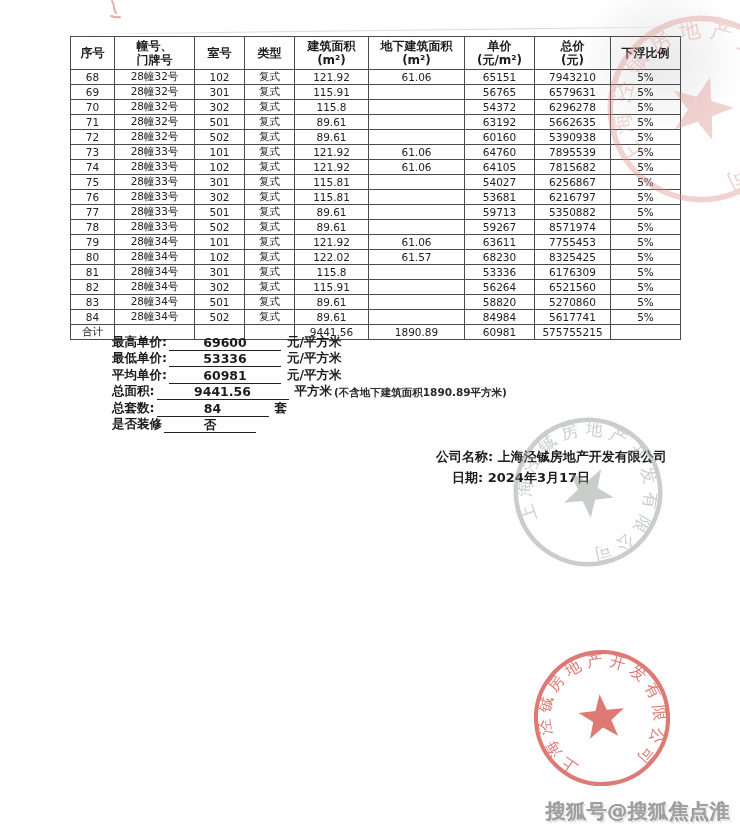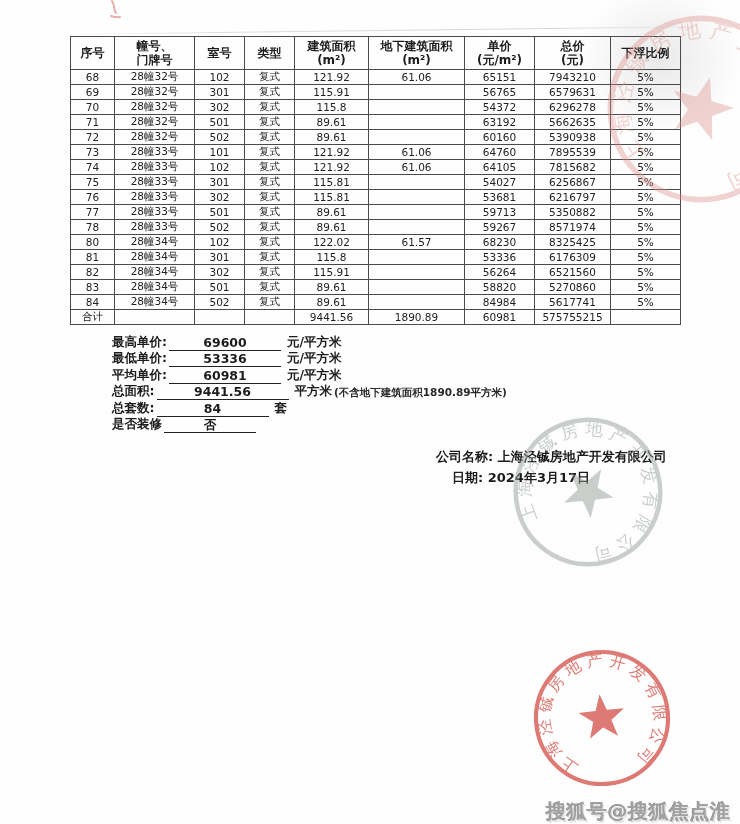--- a/index.html
+++ b/index.html
@@ -229,20 +229,31 @@
           <td>28幢33号</td>
           <td>502</td>
           <td>复式</td>
           <td>89.61</td>
           <td></td>
           <td>59267</td>
           <td>8571974</td>
           <td>5%</td>
         </tr>
         <tr>
+          <td>79</td>
+          <td>28幢34号</td>
+          <td>101</td>
+          <td>复式</td>
+          <td>121.92</td>
+          <td>61.06</td>
+          <td>63611</td>
+          <td>7755453</td>
+          <td>5%</td>
+        </tr>
+        <tr>
           <td>80</td>
           <td>28幢34号</td>
           <td>102</td>
           <td>复式</td>
           <td>122.02</td>
           <td>61.57</td>
           <td>68230</td>
           <td>8325425</td>
           <td>5%</td>
         </tr>

